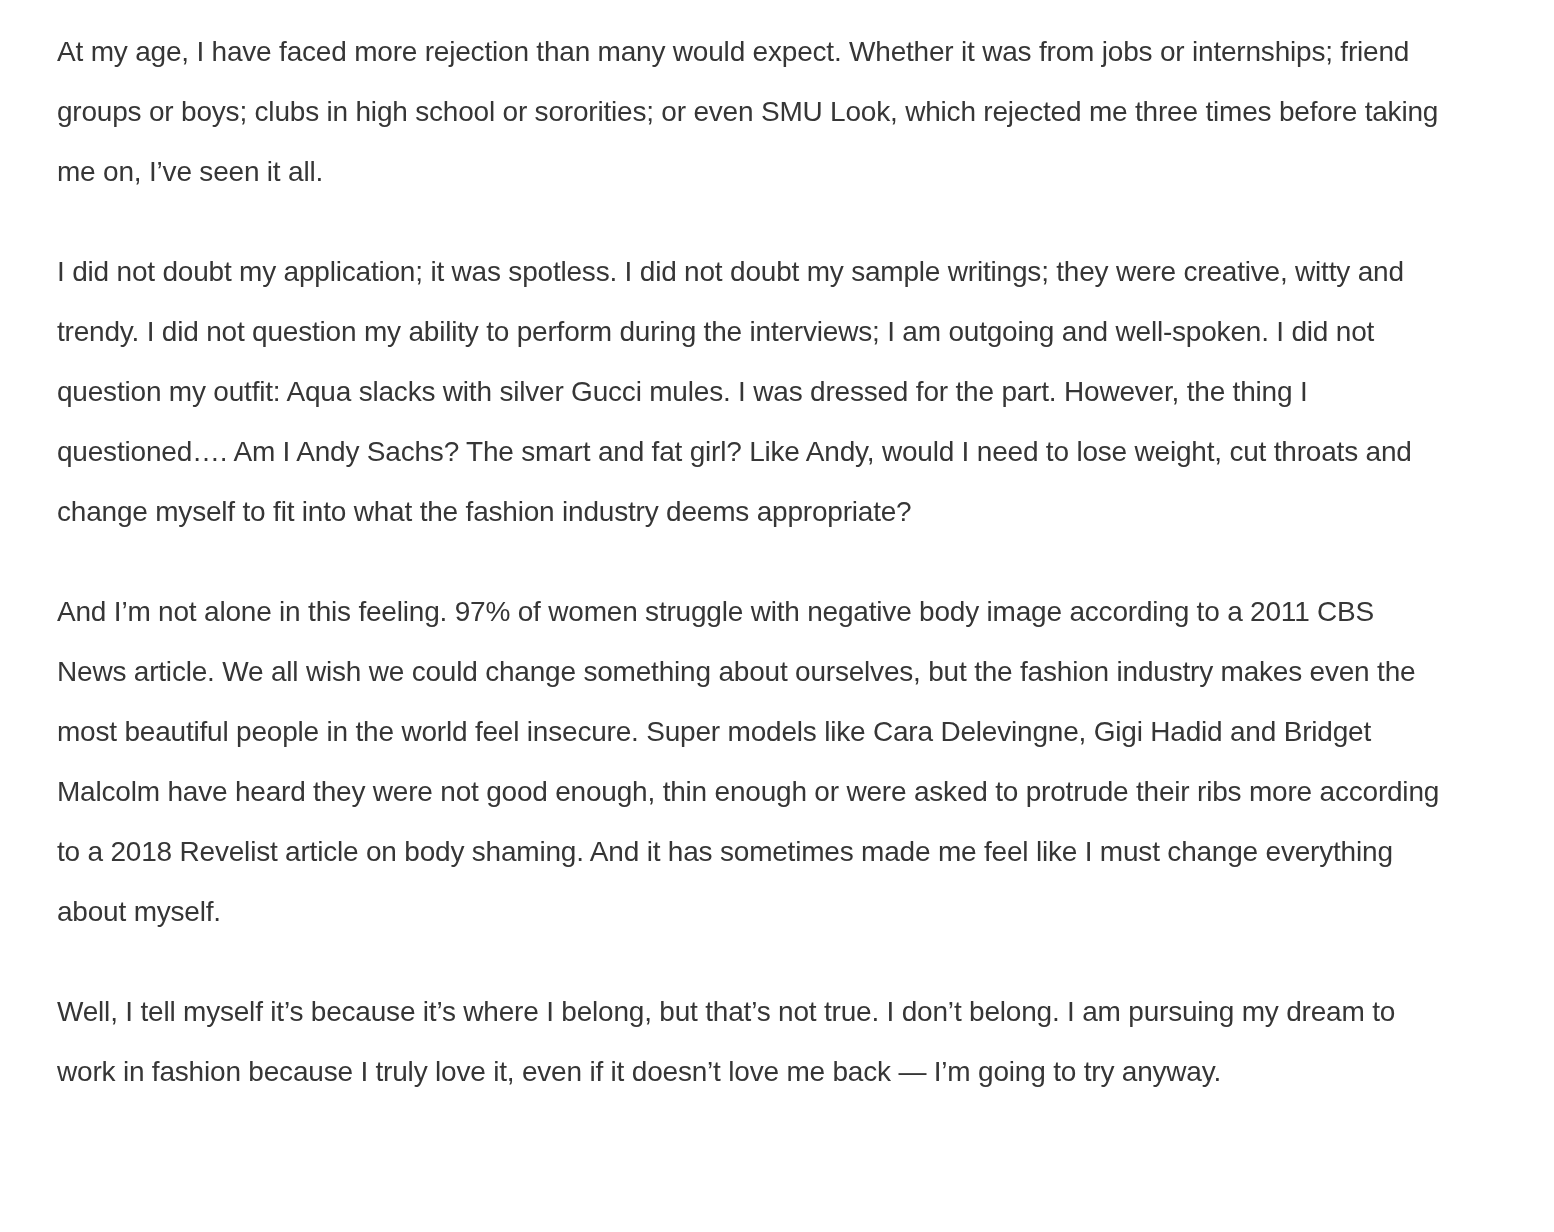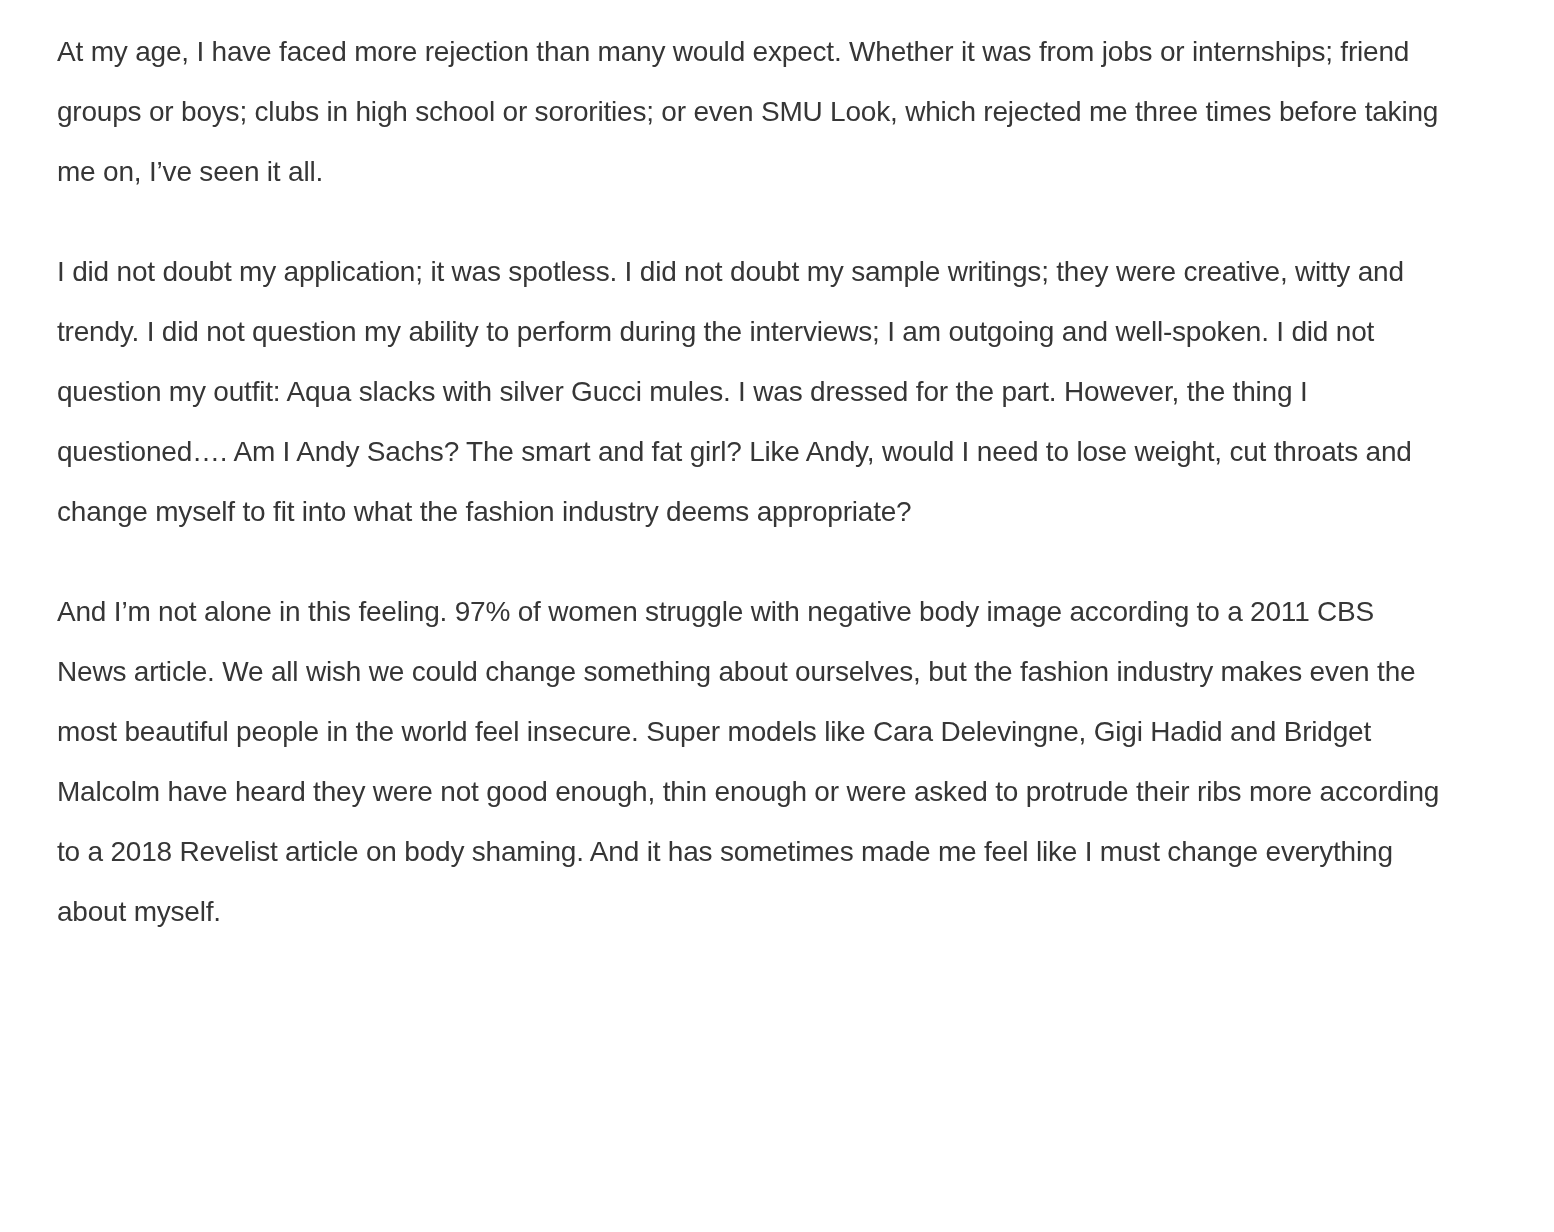--- a/index.html
+++ b/index.html
@@ -27,13 +27,14 @@
     text-align: left;
   }
 </style>
 </head>
 <body style="color: rgb(54, 54, 54); background: rgb(255, 255, 255);">
 
 <main class="article-body">
   <p>At my age, I have faced more rejection than many would expect. Whether it was from jobs or internships; friend groups or boys; clubs in high school or sororities; or even SMU Look, which rejected me three times before taking me on, I’ve seen it all.</p>
   <p>I did not doubt my application; it was spotless. I did not doubt my sample writings; they were creative, witty and trendy. I did not question my ability to perform during the interviews; I am outgoing and well-spoken. I did not question my outfit: Aqua slacks with silver Gucci mules. I was dressed for the part. However, the thing I questioned…. Am I Andy Sachs? The smart and fat girl? Like Andy, would I need to lose weight, cut throats and change myself to fit into what the fashion industry deems appropriate?</p>
   <p>And I’m not alone in this feeling. 97% of women struggle with negative body image according to a 2011 CBS News article. We all wish we could change something about ourselves, but the fashion industry makes even the most beautiful people in the world feel insecure. Super models like Cara Delevingne, Gigi Hadid and Bridget Malcolm have heard they were not good enough, thin enough or were asked to protrude their ribs more according to a 2018 Revelist article on body shaming. And it has sometimes made me feel like I must change everything about myself.</p>
+  <p>Well, I tell myself it’s because it’s where I belong, but that’s not true. I don’t belong. I am pursuing my dream to work in fashion because I truly love it, even if it doesn’t love me back — I’m going to try anyway.</p>
 </main>
 
 </body></html>

